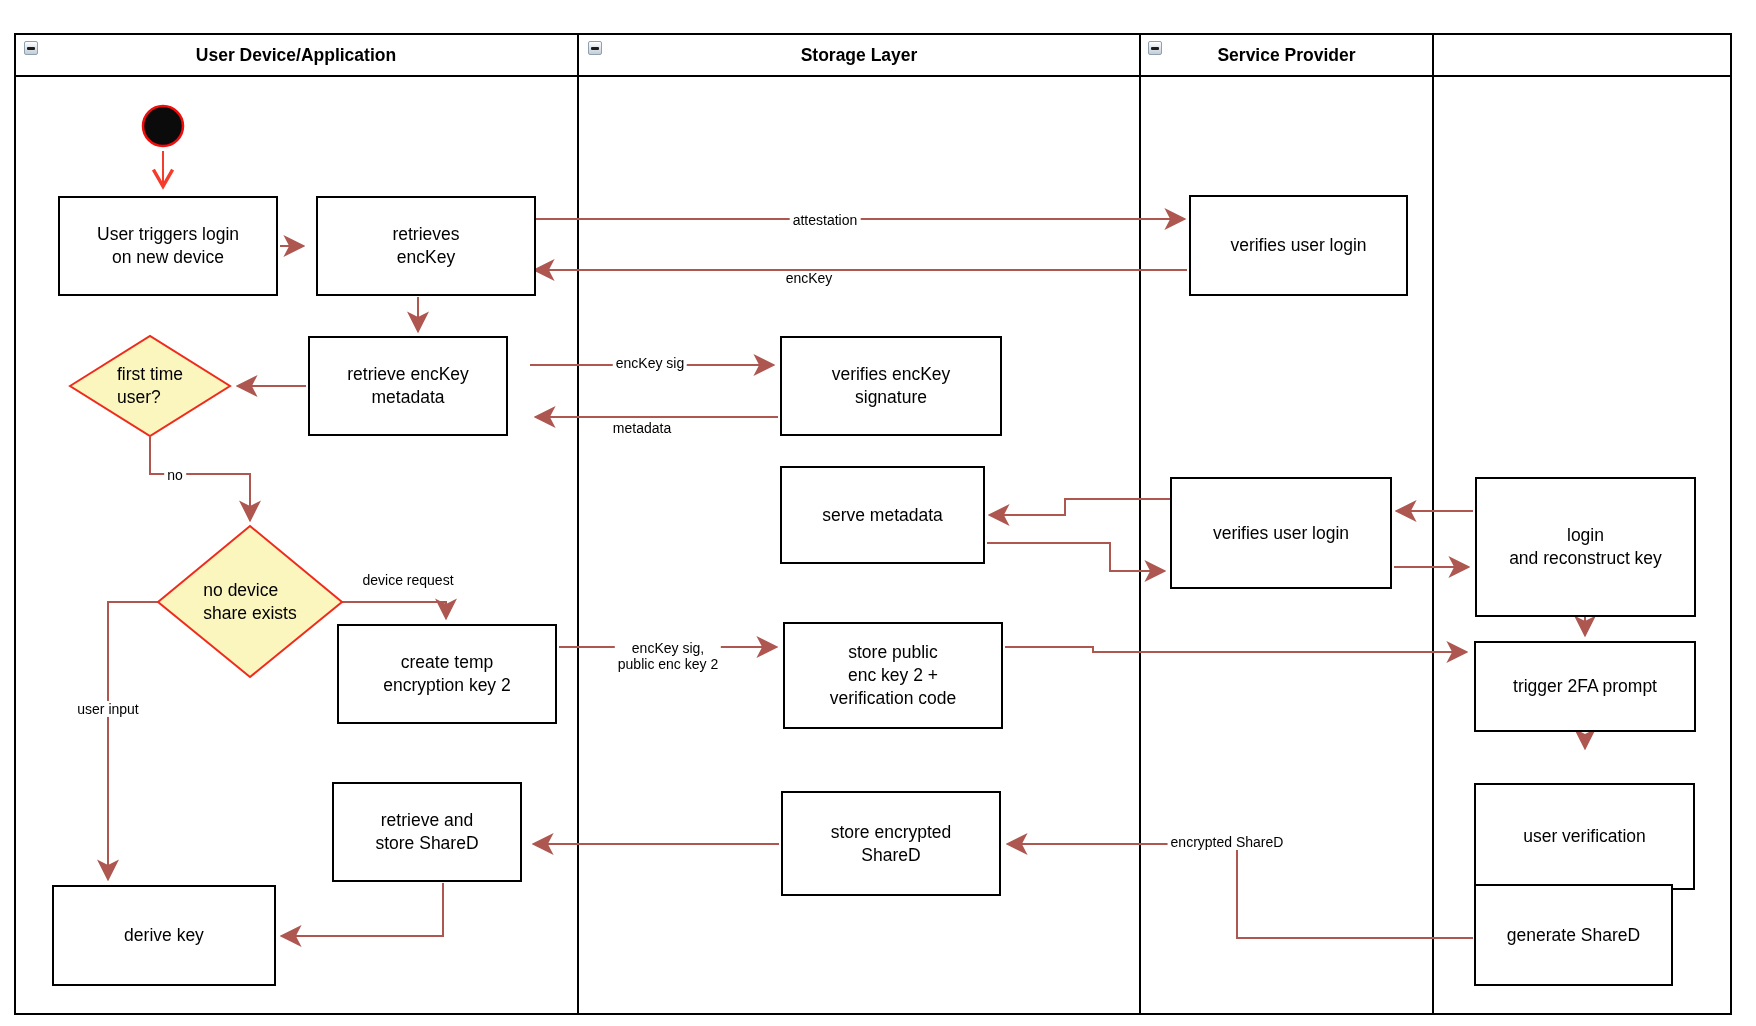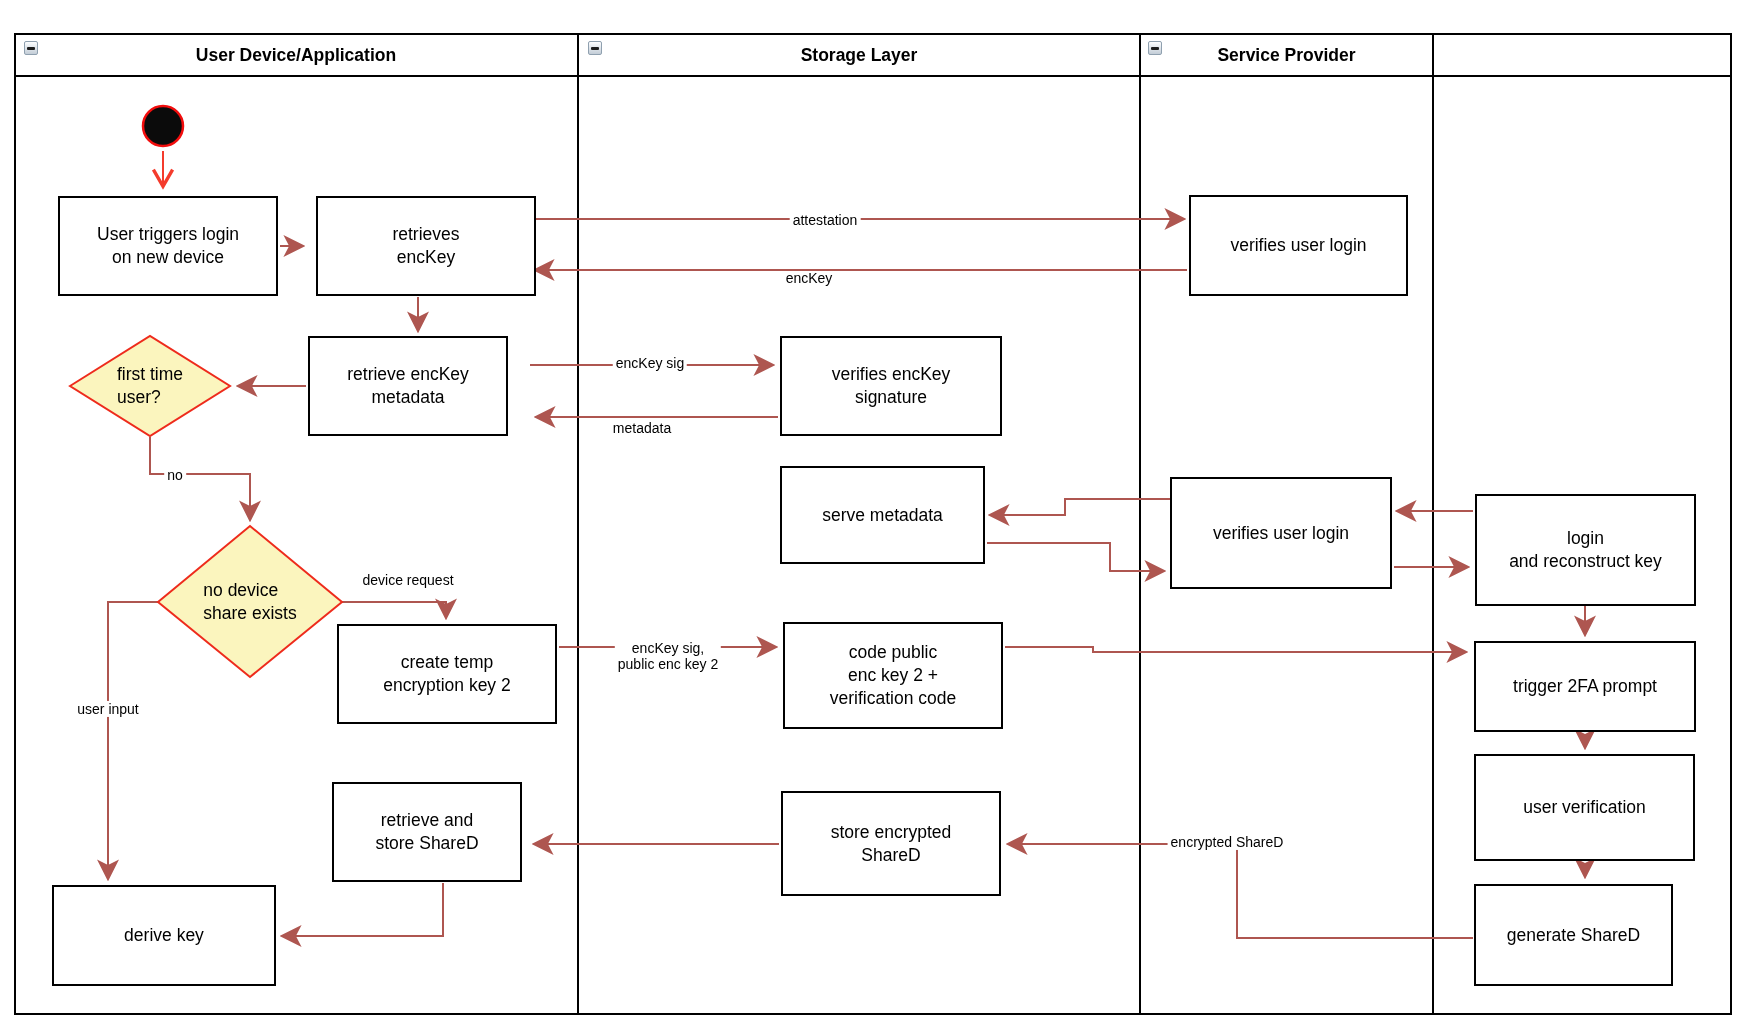--- a/index.html
+++ b/index.html
@@ -126,44 +126,44 @@
     </div>
 
   <div class="node" style="left:780px;top:317px;width:222px;height:100px">
       <div>verifies encKey</div>
       <div>signature</div>
     </div>
   <div class="node" style="left:780px;top:447px;width:205px;height:98px">
       <div>serve metadata</div>
     </div>
   <div class="node" style="left:783px;top:603px;width:220px;height:107px">
-      <div>code public</div>
+      <div>store public</div>
       <div>enc key 2 +</div>
       <div>verification code</div>
     </div>
   <div class="node" style="left:781px;top:772px;width:220px;height:105px">
       <div>store encrypted</div>
       <div>ShareD</div>
     </div>
 
   <div class="node" style="left:1189px;top:176px;width:219px;height:101px">
       <div>verifies user login</div>
     </div>
   <div class="node" style="left:1170px;top:458px;width:222px;height:112px">
       <div>verifies user login</div>
     </div>
 
-  <div class="node" style="left:1475px;top:475px;width:221px;height:112px">
+  <div class="node" style="left:1475px;top:458px;width:221px;height:140px">
       <div>login</div>
       <div>and reconstruct key</div>
     </div>
   <div class="node" style="left:1474px;top:622px;width:222px;height:91px">
       <div>trigger 2FA prompt</div>
     </div>
-  <div class="node" style="left:1474px;top:735px;width:221px;height:107px">
+  <div class="node" style="left:1474px;top:764px;width:221px;height:107px">
       <div>user verification</div>
     </div>
   <div class="node" style="left:1474px;top:865px;width:199px;height:102px">
       <div>generate ShareD</div>
     </div>
 
   <div class="dlabel" style="left:150px;top:367px">
       <div>first time</div>
       <div>user?</div>
     </div>

